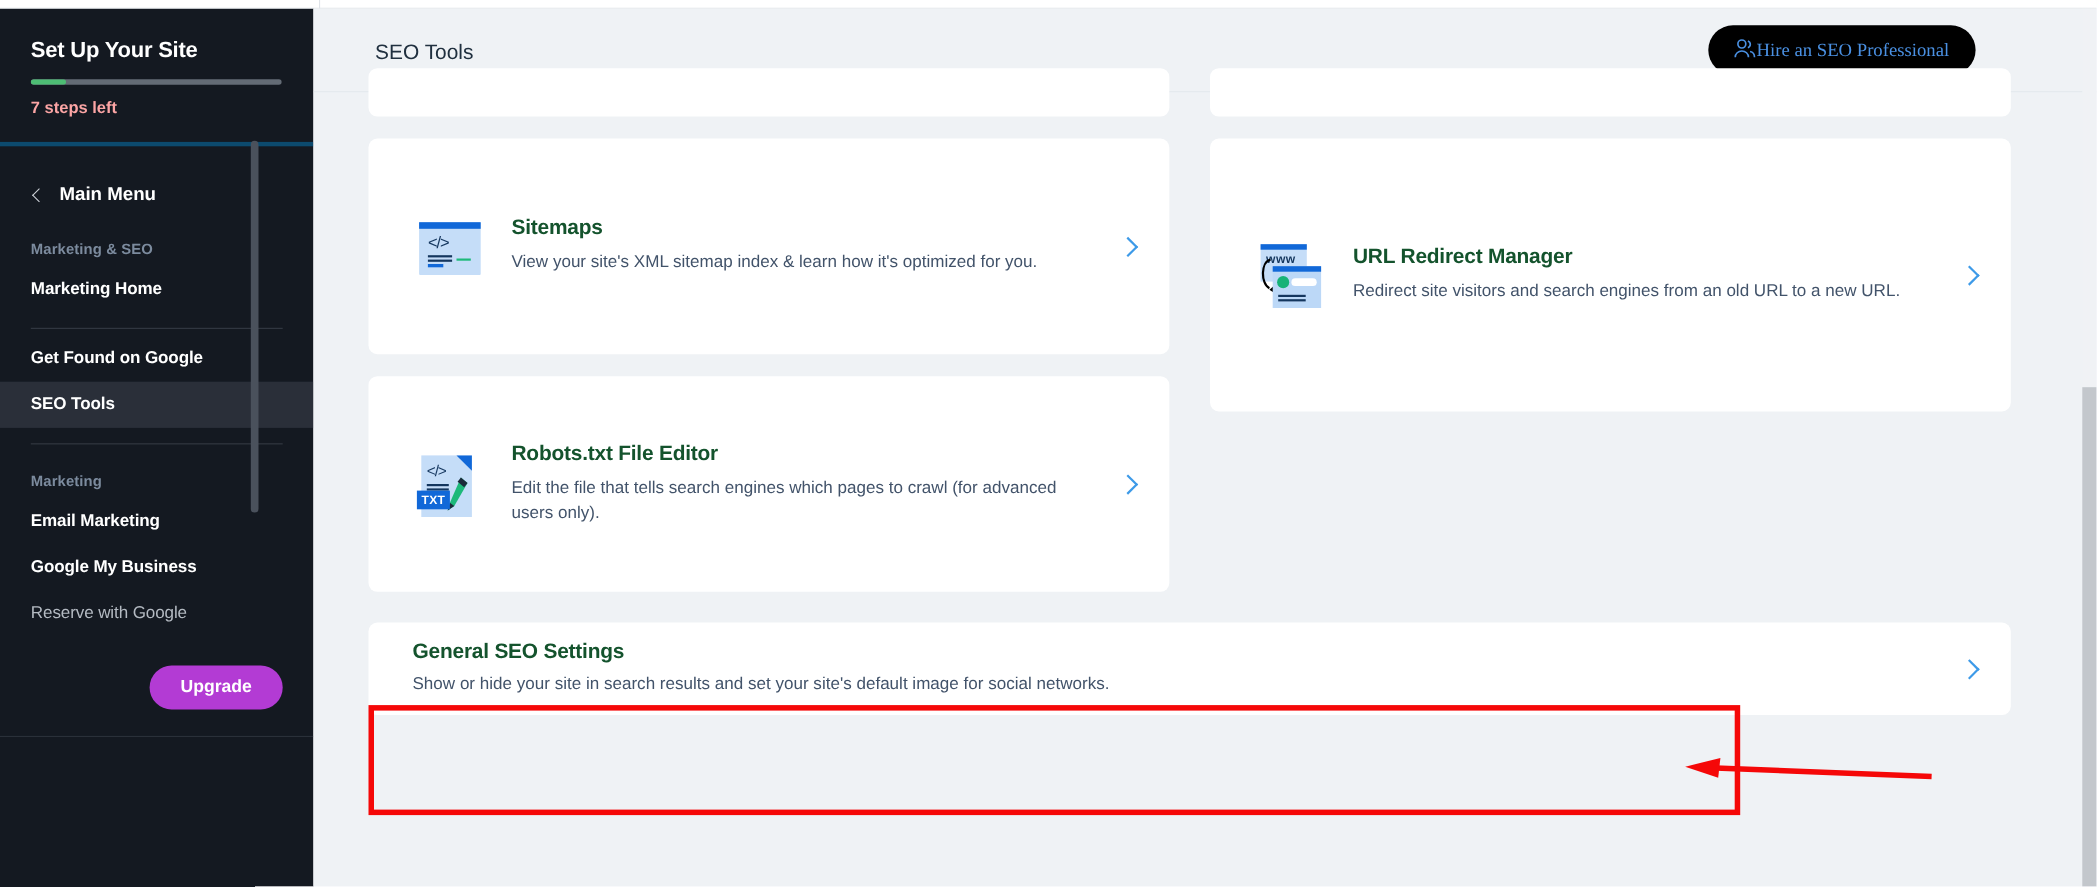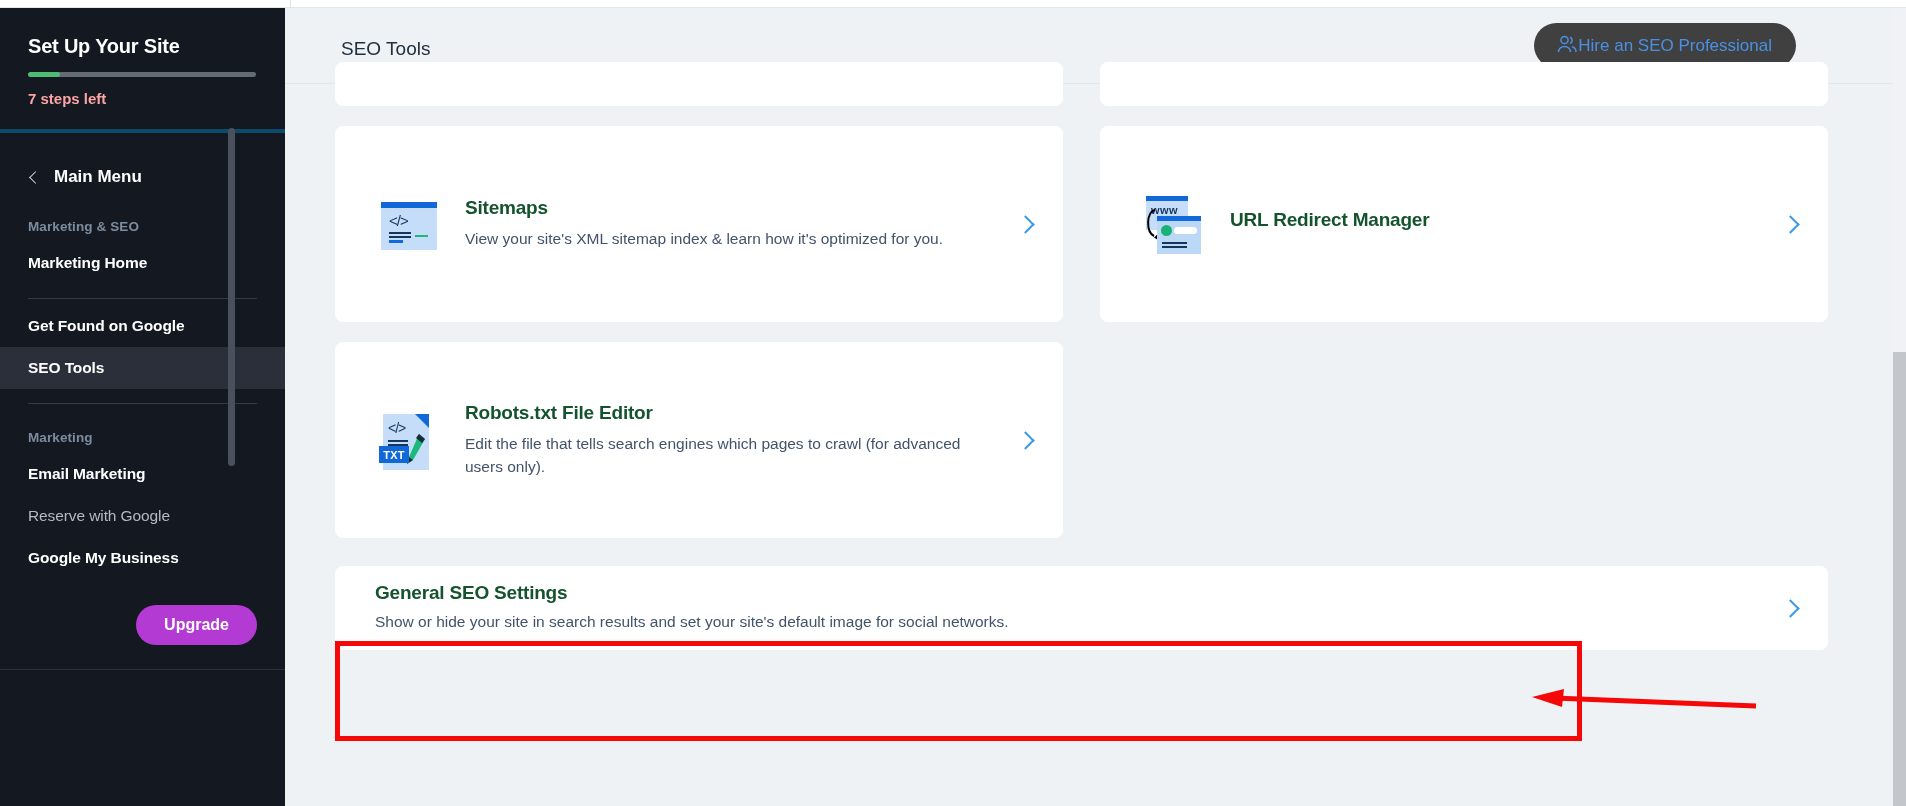--- a/index.html
+++ b/index.html
@@ -102,23 +102,23 @@
     position: relative; height: 76px; width: 1621px;
     background: #eff2f5; border-bottom: 1px solid #e2e7ec;
   }
   .page-title {
     position: absolute; left: 56px; top: 30px;
     font-size: 19px; color: #20303f;
   }
   .hire-btn {
     position: absolute; right: 110px; top: 15px;
     height: 45px; display: flex; align-items: center; 
-    background: #404040; border-radius: 24px; padding: 0 24px 0 22px;
+    background: #000000; border-radius: 24px; padding: 0 24px 0 22px;
     cursor: pointer; border: none;
-    font-family: Liberation Sans, sans-serif;
+    font-family: Liberation Serif, serif;
   }
   .hire-label { color: #4a90e2; font-size: 17px; }
 
   .content-scroll {
     position: relative; width: 1621px; height: 721px; background: #eff2f5;
   }
 
   
   .partial-card {
     position: absolute; top: -22px; height: 44px;
@@ -149,21 +149,21 @@
     padding-right: 18px;
   }
   .chev-right {
     display: inline-block; width: 13px; height: 13px;
     border-top: 2.3px solid #3d9ae8; border-right: 2.3px solid #3d9ae8;
     transform: rotate(45deg);
   }
 
   
   #card-sitemaps   { left: 50px;  top: 42px;  width: 728px; height: 196px; }
-  #card-redirect   { left: 815px; top: 42px;  width: 728px; height: 196px; }
+  #card-redirect   { left: 815px; top: 42px;  width: 728px; height: 248px; }
   #card-robots     { left: 50px;  top: 258px; width: 728px; height: 196px; }
   #card-general    { left: 50px;  top: 482px; width: 1493px; height: 84px; }
 
   #card-general { align-items: center; }
   #card-general .card-text { padding-left: 40px; }
   #card-general .card-title { margin-bottom: 7px; }
 
   
   .ico-sitemap {
     position: absolute; left: 6px; top: 14px;
@@ -302,22 +302,22 @@
       <div class="nav-section-title">Marketing &amp; SEO</div>
       <div class="nav-item">Marketing Home</div>
       <div class="nav-divider"></div>
 
       <div class="nav-item">Get Found on Google</div>
       <div class="nav-item active">SEO Tools</div>
       <div class="nav-divider"></div>
 
       <div class="nav-section-title">Marketing</div>
       <div class="nav-item">Email Marketing</div>
+      <div class="nav-item">Google My Business</div>
       <div class="nav-item muted">Reserve with Google</div>
-      <div class="nav-item">Google My Business</div>
 
       <div class="upgrade-wrap">
         <button class="upgrade-btn">Upgrade</button>
       </div>
 
       <div class="sidebar-bottom-divider"></div>
     </div>
 
     <div class="sidebar-scrollbar"></div>
   </div>
@@ -378,20 +378,21 @@
             <div class="win-front"></div>
             <div class="win-front-bar"></div>
             <div class="dot"></div>
             <div class="pill"></div>
             <div class="fl1"></div>
             <div class="fl2"></div>
           </div>
         </div>
         <div class="card-text">
           <div class="card-title">URL Redirect Manager</div>
+          <div class="card-desc">Redirect site visitors and search engines from an old URL to a new URL.</div>
         </div>
         <div class="card-chevron">
           <span class="chev-right"></span>
         </div>
       </div>
 
       <div class="card" id="card-robots">
         <div class="card-icon">
           <div class="ico-robots">
             <div class="doc"></div>

